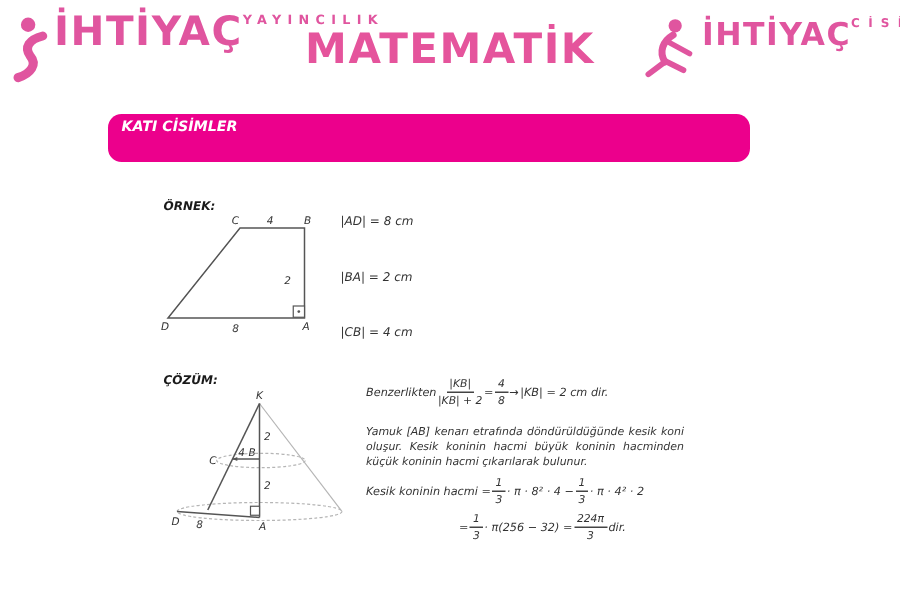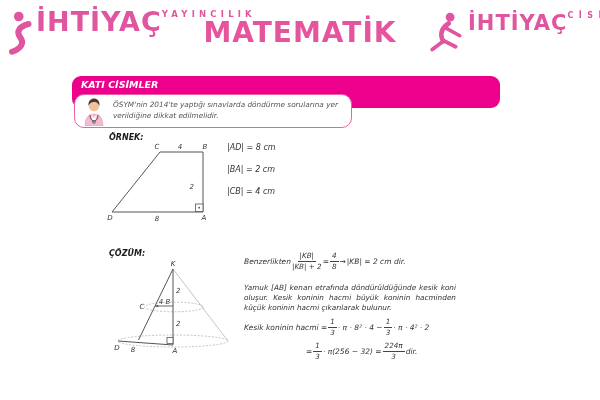--- a/index.html
+++ b/index.html
@@ -27,21 +27,21 @@
             border:1.5px solid #ee5fa7;border-radius:10px;box-sizing:border-box;}
   .doctor{position:absolute;left:7px;top:2px;}
   .note-text{position:absolute;left:38px;top:4px;right:7px;font-size:7.3px;font-style:italic;
              line-height:11px;color:#555;}
 
   
   .blk-label{position:absolute;font-size:8px;font-weight:bold;font-style:italic;color:#1a1a1a;}
   .diagram{position:absolute;}
   .diagram text{font-size:7px;font-style:italic;fill:#333;font-family:"DejaVu Sans",sans-serif;}
 
-  .given-list{position:absolute;left:227px;top:143px;display:flex;flex-direction:column;gap:13px;
+  .given-list{position:absolute;left:227px;top:143px;display:flex;flex-direction:column;gap:28px;
               font-size:8px;font-style:italic;color:#333;}
   .question{position:absolute;left:227px;top:196px;width:160px;font-size:7.4px;font-style:italic;
             line-height:10.5px;text-align:justify;color:#333;}
 
   .solution-col{position:absolute;left:244px;top:252px;width:212px;color:#333;font-style:italic;}
   .math-row{display:flex;align-items:center;gap:1px;font-size:7.5px;white-space:nowrap;}
   .frac{display:inline-flex;flex-direction:column;align-items:center;line-height:8.5px;font-size:7.2px;}
   .frac .num{display:block;border-bottom:0.8px solid #444;padding:0 2px 0.5px 2px;}
   .frac .den{display:block;padding-top:0.5px;}
   .sol-par{margin-top:12px;font-size:7.3px;line-height:10px;text-align:justify;}
@@ -75,31 +75,20 @@
       <path d="M14,21.5 L23,26" fill="none" stroke="#e0559f" stroke-width="2.8" stroke-linecap="round"></path>
     </svg>
     <div class="logo-textcol">
       <div class="aka-title">İHTİYAÇ</div>
       <div class="aka-sub">CİSİMLER</div>
     </div>
   </div>
 
   <div class="banner">KATI CİSİMLER</div>
 
-  <div class="note-box">
-    <svg class="doctor" width="24" height="29" viewBox="0 0 24 29">
-      <path d="M3,29 C3,20 7,17 12,17 C17,17 21,20 21,29 Z" fill="#f5b8d2" stroke="#d88" stroke-width="0.4"></path>
-      <path d="M9,17 L12,21 L15,17 L12,27 Z" fill="#ffffff"></path>
-      <circle cx="12" cy="9" r="5.2" fill="#f0c29c"></circle>
-      <path d="M6.5,9 C6,3.5 9,1.5 12,1.5 C15,1.5 18,3.5 17.5,9 C16,5.5 14,5 12,5 C10,5 8,5.5 6.5,9 Z" fill="#4a3a33"></path>
-      <path d="M8,18 C8,22 10,24 12,24 C14,24 16,22 16,18" fill="none" stroke="#444" stroke-width="0.9"></path>
-      <circle cx="12" cy="25" r="1.3" fill="none" stroke="#444" stroke-width="0.8"></circle>
-    </svg>
-    <div class="note-text">ÖSYM'nin 2014'te yaptığı sınavlarda döndürme sorularına yer verildiğine dikkat edilmelidir.</div>
-  </div>
 
   <div class="blk-label" style="left:109px;top:133px;">ÖRNEK:</div>
 
   <svg class="diagram" style="left:106px;top:141px;" width="104" height="82" viewBox="0 0 104 82">
     <polygon points="54,11 97,11 97,71 6,71" fill="none" stroke="#555" stroke-width="1"></polygon>
     <rect x="89.5" y="63" width="7.5" height="7.5" fill="#fff" stroke="#555" stroke-width="0.8"></rect>
     <circle cx="93.2" cy="66.7" r="0.9" fill="#555"></circle>
     <text x="51" y="8" text-anchor="middle">C</text>
     <text x="74" y="8" text-anchor="middle">4</text>
     <text x="99" y="8" text-anchor="middle">B</text>

